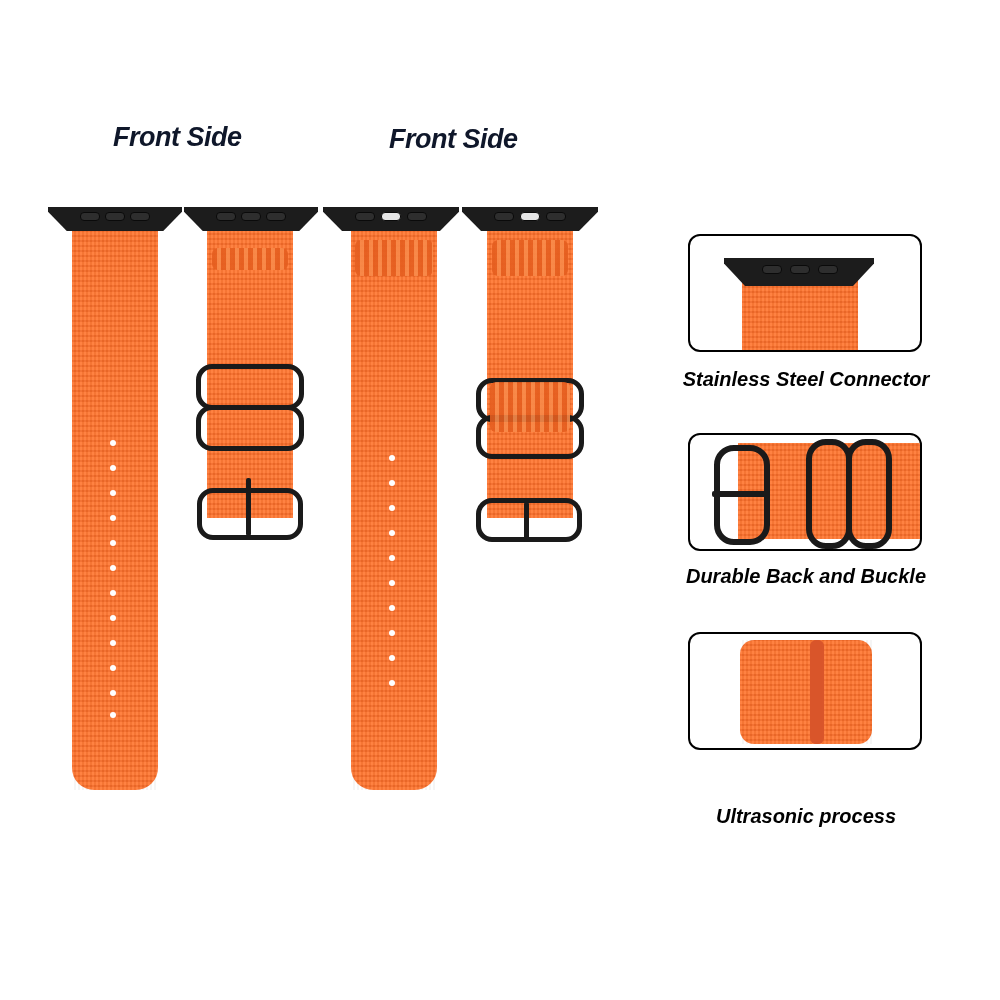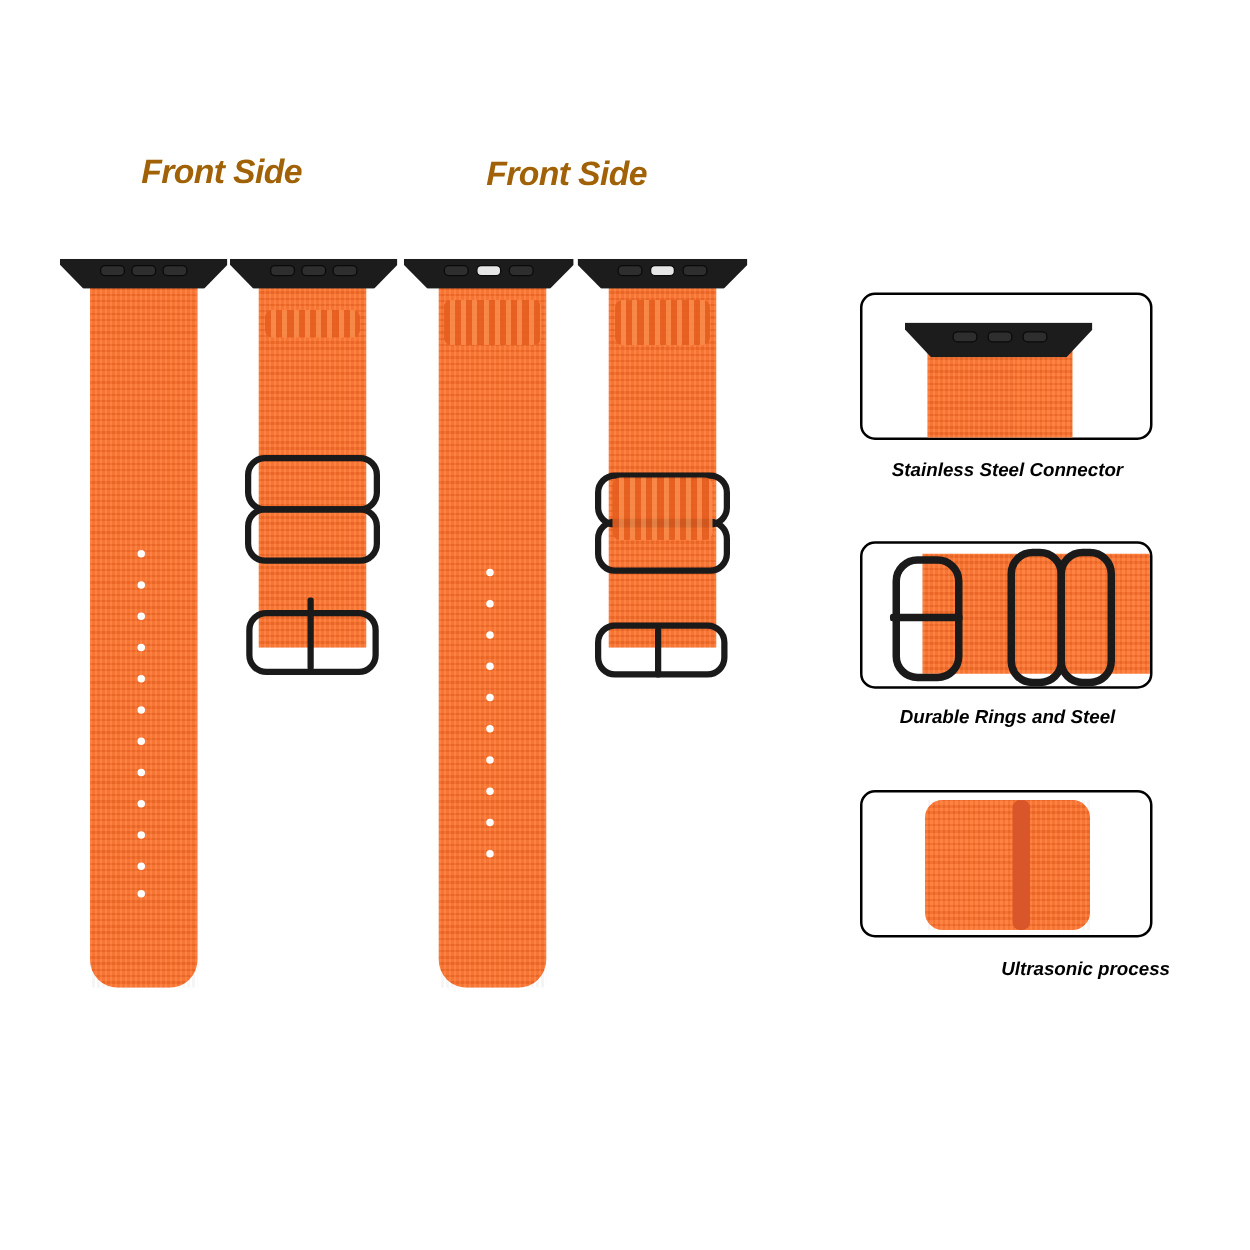--- a/index.html
+++ b/index.html
@@ -1,27 +1,27 @@
 <!DOCTYPE html>
 <html><head>
 <meta charset="utf-8">
 <style>
   html,body{margin:0;padding:0;background:#ffffff;}
   body{width:1000px;height:1000px;position:relative;overflow:hidden;font-family:"Liberation Sans",sans-serif;}
-  .heading{position:absolute;font-weight:bold;font-style:italic;font-size:27px;color:#a16207;letter-spacing:-0.5px;}
+  .heading{position:absolute;font-weight:bold;font-style:italic;font-size:27px;color:#0f172a;letter-spacing:-0.5px;}
   .strap{position:absolute;background:repeating-linear-gradient(0deg,#ff7a36 0px,#ff7a36 3px,#f26a28 3px,#f26a28 5px);}
   .strap::after{content:"";position:absolute;inset:0;background:repeating-linear-gradient(90deg,rgba(255,255,255,0.06) 0 2px,rgba(0,0,0,0.04) 2px 4px);}
   .connector{position:absolute;height:24px;background:#1c1c1c;clip-path:polygon(0 0,100% 0,100% 20%,86% 100%,14% 100%,0 20%);}
   .slot{position:absolute;top:5px;width:18px;height:7px;border-radius:4px;background:#2e2e2e;border:1px solid #0a0a0a;}
   .slot.white{background:#e6e6e6;}
   .hole{position:absolute;width:6px;height:6px;border-radius:50%;background:#fff;}
   .ring{position:absolute;border:5px solid #1a1a1a;border-radius:16px;box-sizing:border-box;}
   .stitch{position:absolute;height:22px;background:repeating-linear-gradient(90deg,#e55e1f 0 5px,#f88a4a 5px 9px);border-radius:6px;opacity:0.9;}
   .panel{position:absolute;left:688px;width:234px;height:118px;border:2px solid #000;border-radius:12px;box-sizing:border-box;background:#fff;overflow:hidden;}
-  .caption{position:absolute;font-weight:bold;font-style:italic;font-size:15px;color:#000;text-align:center;width:260px;left:676px;}
+  .caption{position:absolute;font-weight:bold;font-style:italic;font-size:20px;color:#000;text-align:center;width:260px;left:676px;}
   .prong{position:absolute;width:5px;background:#1a1a1a;border-radius:2px;}
 </style>
 </head>
 <body>
 
 <div class="heading" style="left:113px;top:122px;">Front Side</div>
 <div class="heading" style="left:389px;top:124px;">Front Side</div>
 
 <div>
   <div class="strap" style="left:72px;top:228px;width:86px;height:562px;border-radius:0 0 22px 22px;"></div>
@@ -103,19 +103,19 @@
 </div>
 <div class="caption" style="top:368px;">Stainless Steel Connector</div>
 
 <div class="panel" style="top:433px;">
   <div class="strap" style="left:48px;top:8px;width:190px;height:96px;"></div>
   <div class="ring" style="left:24px;top:10px;width:56px;height:100px;border-width:6px;border-radius:20px;"></div>
   <div class="prong" style="left:22px;top:56px;width:58px;height:6px;"></div>
   <div class="ring" style="left:116px;top:4px;width:46px;height:110px;border-width:6px;border-radius:20px;"></div>
   <div class="ring" style="left:156px;top:4px;width:46px;height:110px;border-width:6px;border-radius:20px;"></div>
 </div>
-<div class="caption" style="top:565px;">Durable Rings and Steel</div>
+<div class="caption" style="top:565px;">Durable Back and Buckle</div>
 
 <div class="panel" style="top:632px;">
   <div class="strap" style="left:50px;top:6px;width:132px;height:104px;border-radius:14px;"></div>
   <div style="position:absolute;left:120px;top:6px;width:14px;height:104px;background:#d9552a;border-radius:6px;"></div>
 </div>
-<div class="caption" style="top:767px;text-align:right;">Ultrasonic process</div>
+<div class="caption" style="top:805px;">Ultrasonic process</div>
 
 </body></html>

